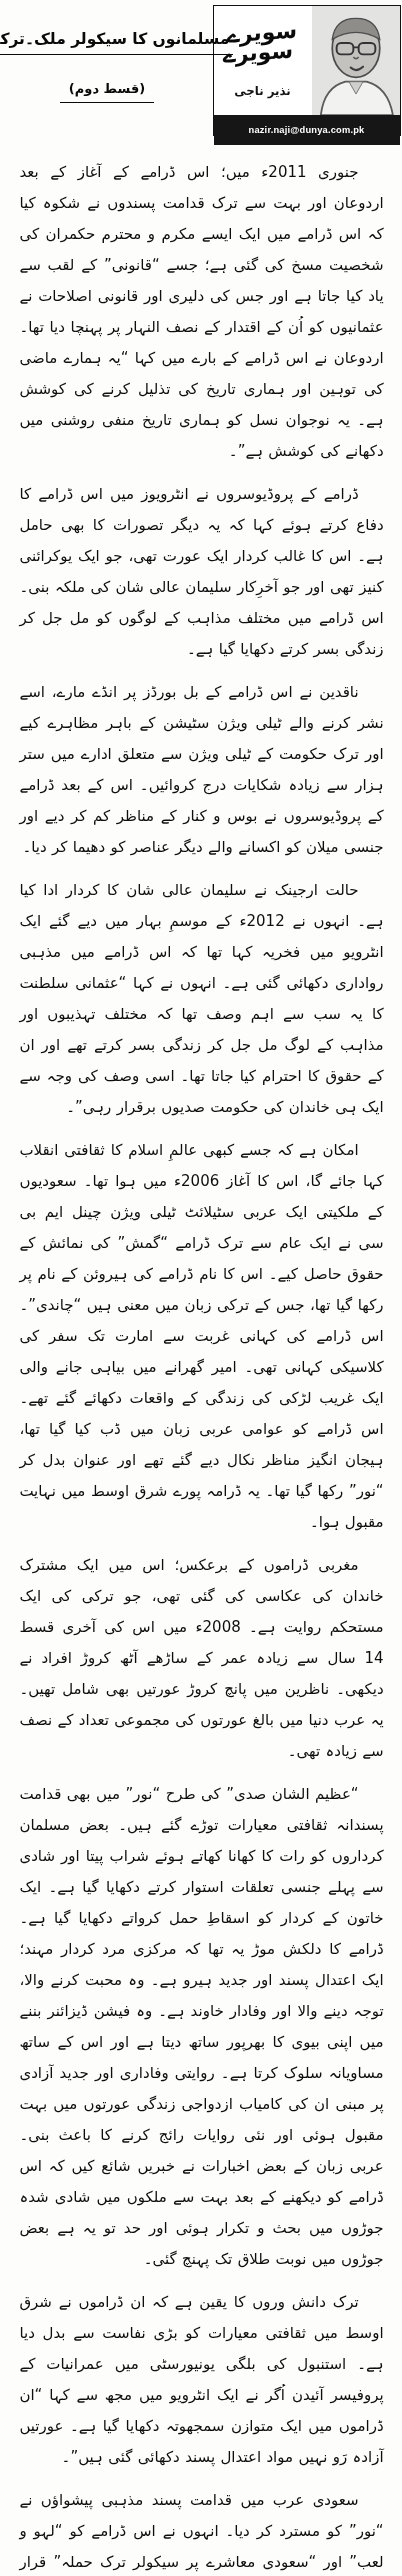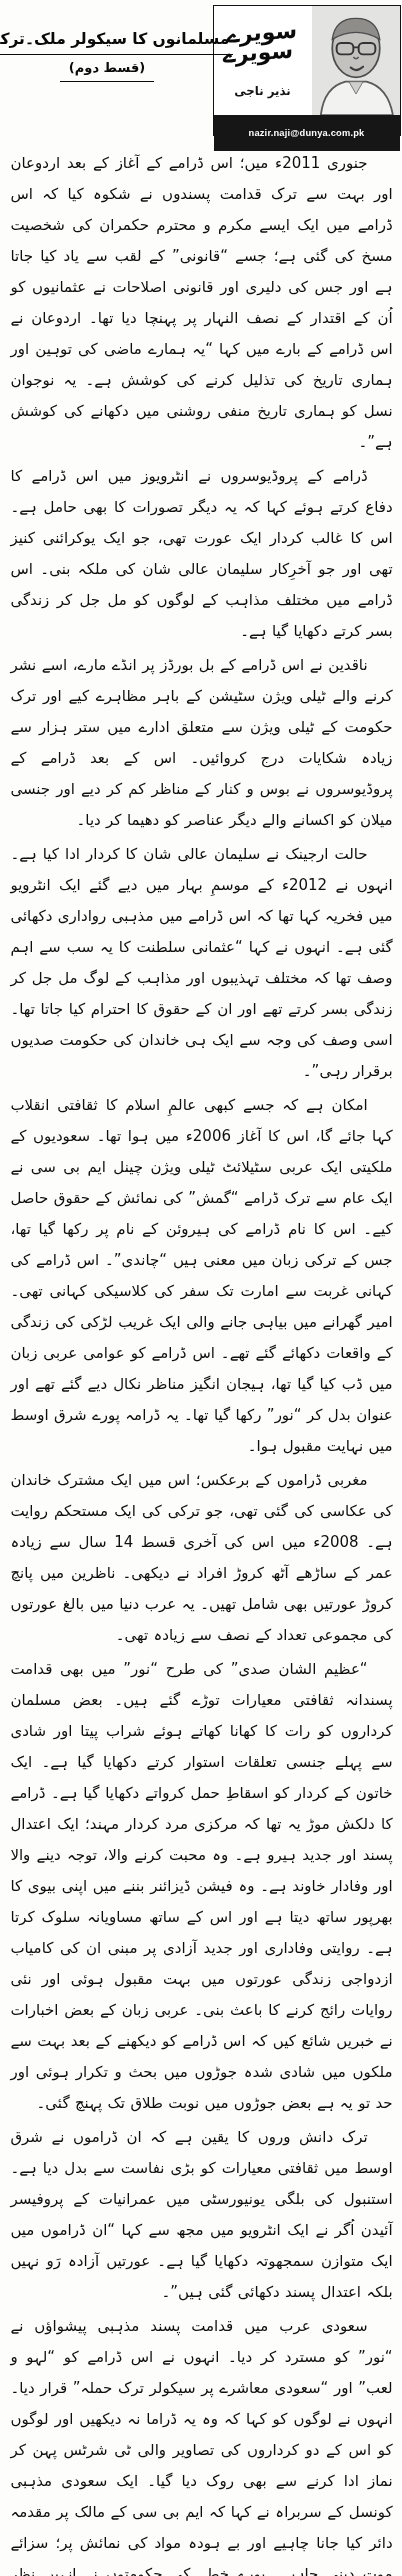--- a/index.html
+++ b/index.html
@@ -33,46 +33,46 @@
   .calli{
     font-weight:bold;font-size:22px;line-height:0.95;
     transform:rotate(-4deg) skewX(-4deg);
     white-space:nowrap;color:#0a0a0a;
   }
   .calli-2{margin-top:-1.2px;margin-right:8.7px;}
   .author-name{
     font-size:11.8px;font-weight:bold;margin-top:20px;color:#151515;
   }
   .email-bar{
-    height:36px;flex:none;background:#161616;color:#fff;
+    height:30px;flex:none;background:#161616;color:#fff;
     display:flex;align-items:center;justify-content:center;
     font-family:"Liberation Sans",sans-serif;
     font-weight:bold;font-size:9.3px;letter-spacing:0.2px;
   }
   .headline-wrap{
     position:absolute;top:30px;left:0;width:214px;
     display:flex;flex-direction:column;align-items:center;direction:rtl;
   }
   .headline{
     font-size:15.5px;font-weight:bold;color:#0a0a0a;
     border-bottom:1.2px solid #0a0a0a;padding:0 3.7px 6.2px 3.7px;
     white-space:nowrap;
   }
   .part-line{
-    margin-top:5px;font-size:13px;font-weight:bold;color:#0a0a0a;
+    margin-top:26px;font-size:13px;font-weight:bold;color:#0a0a0a;
     border-bottom:1.2px solid #0a0a0a;padding:0 8.7px 6.2px 8.7px;
   }
   
   .article{
     direction:rtl;
     padding:3.7px 7.4px 12.4px 7.4px;
     text-align:justify;
   }
   .article p{
-    margin:3px;
+    margin:12px;
     font-size:15px;
     line-height:31px;
     text-indent:25px;
     color:#0e0e0e;
     word-spacing:0.6px;
   }
 </style>
 </head>
 <body>
 
@@ -113,18 +113,18 @@
   </div>
 
   <div class="article">
       <p>جنوری 2011ء میں؛ اس ڈرامے کے آغاز کے بعد اردوعان اور بہت سے ترک قدامت پسندوں نے شکوہ کیا کہ اس ڈرامے میں ایک ایسے مکرم و محترم حکمران کی شخصیت مسخ کی گئی ہے؛ جسے “قانونی” کے لقب سے یاد کیا جاتا ہے اور جس کی دلیری اور قانونی اصلاحات نے عثمانیوں کو اُن کے اقتدار کے نصف النہار پر پہنچا دیا تھا۔ اردوعان نے اس ڈرامے کے بارے میں کہا “یہ ہمارے ماضی کی توہین اور ہماری تاریخ کی تذلیل کرنے کی کوشش ہے۔ یہ نوجوان نسل کو ہماری تاریخ منفی روشنی میں دکھانے کی کوشش ہے”۔</p>
       <p>ڈرامے کے پروڈیوسروں نے انٹرویوز میں اس ڈرامے کا دفاع کرتے ہوئے کہا کہ یہ دیگر تصورات کا بھی حامل ہے۔ اس کا غالب کردار ایک عورت تھی، جو ایک یوکرائنی کنیز تھی اور جو آخرِکار سلیمان عالی شان کی ملکہ بنی۔ اس ڈرامے میں مختلف مذاہب کے لوگوں کو مل جل کر زندگی بسر کرتے دکھایا گیا ہے۔</p>
       <p>ناقدین نے اس ڈرامے کے بل بورڈز پر انڈے مارے، اسے نشر کرنے والے ٹیلی ویژن سٹیشن کے باہر مظاہرے کیے اور ترک حکومت کے ٹیلی ویژن سے متعلق ادارے میں ستر ہزار سے زیادہ شکایات درج کروائیں۔ اس کے بعد ڈرامے کے پروڈیوسروں نے بوس و کنار کے مناظر کم کر دیے اور جنسی میلان کو اکسانے والے دیگر عناصر کو دھیما کر دیا۔</p>
       <p>حالت ارجینک نے سلیمان عالی شان کا کردار ادا کیا ہے۔ انہوں نے 2012ء کے موسمِ بہار میں دیے گئے ایک انٹرویو میں فخریہ کہا تھا کہ اس ڈرامے میں مذہبی رواداری دکھائی گئی ہے۔ انہوں نے کہا “عثمانی سلطنت کا یہ سب سے اہم وصف تھا کہ مختلف تہذیبوں اور مذاہب کے لوگ مل جل کر زندگی بسر کرتے تھے اور ان کے حقوق کا احترام کیا جاتا تھا۔ اسی وصف کی وجہ سے ایک ہی خاندان کی حکومت صدیوں برقرار رہی”۔</p>
       <p>امکان ہے کہ جسے کبھی عالمِ اسلام کا ثقافتی انقلاب کہا جائے گا، اس کا آغاز 2006ء میں ہوا تھا۔ سعودیوں کے ملکیتی ایک عربی سٹیلائٹ ٹیلی ویژن چینل ایم بی سی نے ایک عام سے ترک ڈرامے “گمش” کی نمائش کے حقوق حاصل کیے۔ اس کا نام ڈرامے کی ہیروئن کے نام پر رکھا گیا تھا، جس کے ترکی زبان میں معنی ہیں “چاندی”۔ اس ڈرامے کی کہانی غربت سے امارت تک سفر کی کلاسیکی کہانی تھی۔ امیر گھرانے میں بیاہی جانے والی ایک غریب لڑکی کی زندگی کے واقعات دکھائے گئے تھے۔ اس ڈرامے کو عوامی عربی زبان میں ڈب کیا گیا تھا، ہیجان انگیز مناظر نکال دیے گئے تھے اور عنوان بدل کر “نور” رکھا گیا تھا۔ یہ ڈرامہ پورے شرق اوسط میں نہایت مقبول ہوا۔</p>
       <p>مغربی ڈراموں کے برعکس؛ اس میں ایک مشترک خاندان کی عکاسی کی گئی تھی، جو ترکی کی ایک مستحکم روایت ہے۔ 2008ء میں اس کی آخری قسط 14 سال سے زیادہ عمر کے ساڑھے آٹھ کروڑ افراد نے دیکھی۔ ناظرین میں پانچ کروڑ عورتیں بھی شامل تھیں۔ یہ عرب دنیا میں بالغ عورتوں کی مجموعی تعداد کے نصف سے زیادہ تھی۔</p>
       <p>“عظیم الشان صدی” کی طرح “نور” میں بھی قدامت پسندانہ ثقافتی معیارات توڑے گئے ہیں۔ بعض مسلمان کرداروں کو رات کا کھانا کھاتے ہوئے شراب پیتا اور شادی سے پہلے جنسی تعلقات استوار کرتے دکھایا گیا ہے۔ ایک خاتون کے کردار کو اسقاطِ حمل کرواتے دکھایا گیا ہے۔ ڈرامے کا دلکش موڑ یہ تھا کہ مرکزی مرد کردار مہند؛ ایک اعتدال پسند اور جدید ہیرو ہے۔ وہ محبت کرنے والا، توجہ دینے والا اور وفادار خاوند ہے۔ وہ فیشن ڈیزائنر بننے میں اپنی بیوی کا بھرپور ساتھ دیتا ہے اور اس کے ساتھ مساویانہ سلوک کرتا ہے۔ روایتی وفاداری اور جدید آزادی پر مبنی ان کی کامیاب ازدواجی زندگی عورتوں میں بہت مقبول ہوئی اور نئی روایات رائج کرنے کا باعث بنی۔ عربی زبان کے بعض اخبارات نے خبریں شائع کیں کہ اس ڈرامے کو دیکھنے کے بعد بہت سے ملکوں میں شادی شدہ جوڑوں میں بحث و تکرار ہوئی اور حد تو یہ ہے بعض جوڑوں میں نوبت طلاق تک پہنچ گئی۔</p>
-      <p>ترک دانش وروں کا یقین ہے کہ ان ڈراموں نے شرق اوسط میں ثقافتی معیارات کو بڑی نفاست سے بدل دیا ہے۔ استنبول کی بلگی یونیورسٹی میں عمرانیات کے پروفیسر آئیدن اُگر نے ایک انٹرویو میں مجھ سے کہا “ان ڈراموں میں ایک متوازن سمجھوتہ دکھایا گیا ہے۔ عورتیں آزادہ رَو نہیں بلکہ اعتدال پسند دکھائی گئی ہیں”۔</p>
+      <p>ترک دانش وروں کا یقین ہے کہ ان ڈراموں نے شرق اوسط میں ثقافتی معیارات کو بڑی نفاست سے بدل دیا ہے۔ استنبول کی بلگی یونیورسٹی میں عمرانیات کے پروفیسر آئیدن اُگر نے ایک انٹرویو میں مجھ سے کہا “ان ڈراموں میں ایک متوازن سمجھوتہ دکھایا گیا ہے۔ عورتیں آزادہ رَو نہیں مواد اعتدال پسند دکھائی گئی ہیں”۔</p>
       <p>سعودی عرب میں قدامت پسند مذہبی پیشواؤں نے “نور” کو مسترد کر دیا۔ انہوں نے اس ڈرامے کو “لہو و لعب” اور “سعودی معاشرے پر سیکولر ترک حملہ” قرار دیا۔ انہوں نے لوگوں کو کہا کہ وہ یہ ڈراما نہ دیکھیں اور لوگوں کو اس کے دو کرداروں کی تصاویر والی ٹی شرٹس پہن کر نماز ادا کرنے سے بھی روک دیا گیا۔ ایک سعودی مذہبی کونسل کے سربراہ نے کہا کہ ایم بی سی کے مالک پر مقدمہ دائر کیا جانا چاہیے اور بے ہودہ مواد کی نمائش پر؛ سزائے موت دینی چاہیے۔ پورے خطے کی حکومتوں نے انہیں نظر انداز کر دیا۔</p>
     </div>
 
 </div>
 
 
 </body></html>

